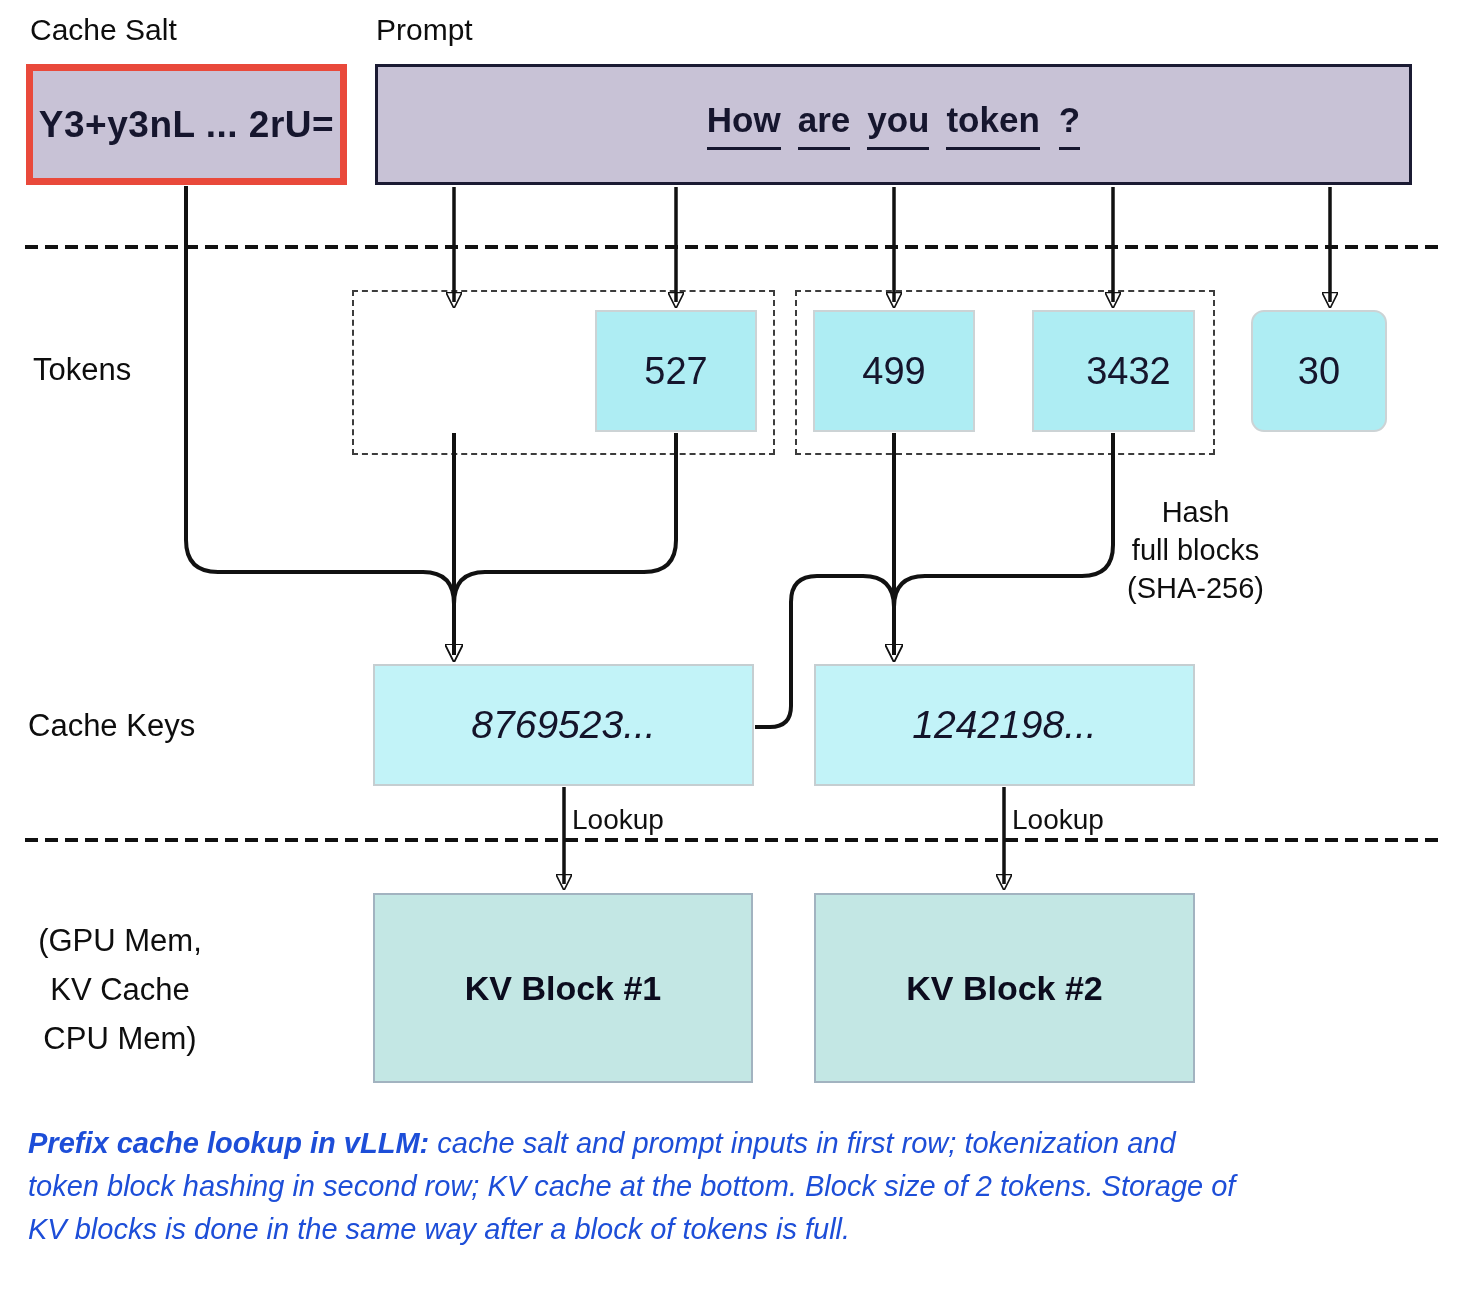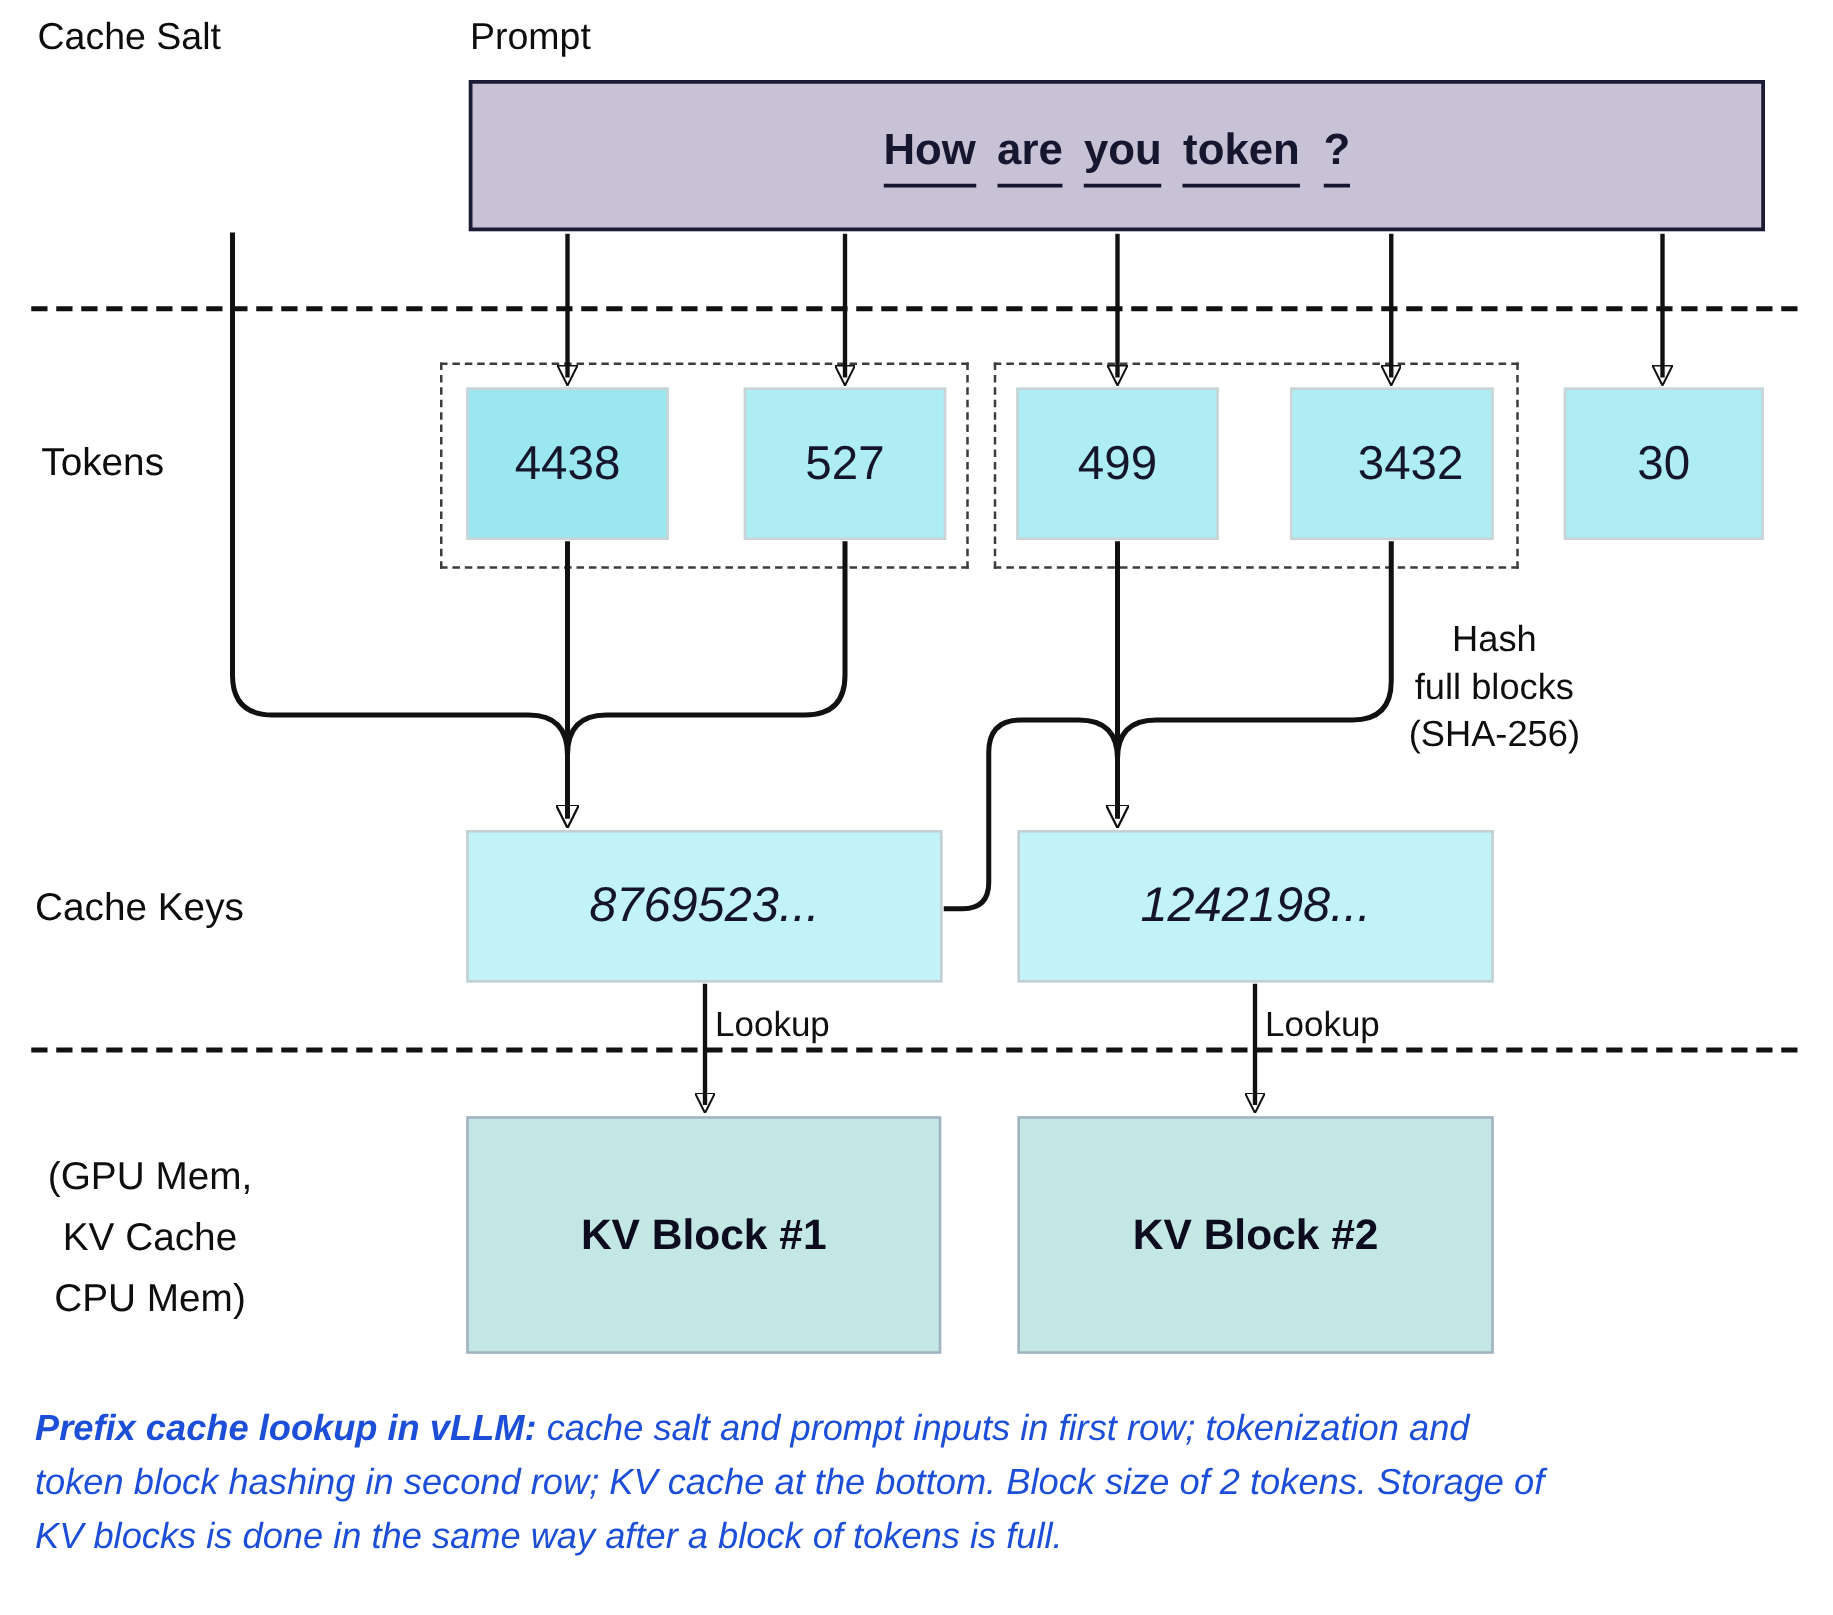--- a/index.html
+++ b/index.html
@@ -19,21 +19,21 @@
   .prompt-text .w.last{margin-right:0;margin-left:2px;}
   
   .tok-group{border:2px dashed #3c3c3c;z-index:0;}
   .group1{left:352px;top:290px;width:423px;height:165px;}
   .group2{left:795px;top:290px;width:420px;height:165px;}
   .tok{top:310px;width:162px;height:122px;border:2px solid #ccd3d5;font-size:38px;color:#15152c;}
   .tok1{left:373px;background:#9be7ef;}
   .tok2{left:595px;background:#aeedf3;}
   .tok3{left:813px;background:#aeedf3;}
   .tok4{left:1032px;width:163px;background:#aeedf3;padding-left:30px;}
-  .tok5{left:1251px;width:160px;background:#aeedf3;}
+  .tok5{left:1251px;width:136px;background:#aeedf3;border-radius:13px;}
   
   .hash-note{left:1098px;top:493px;width:195px;text-align:center;font-size:29px;line-height:38px;color:#0e0e0e;z-index:1;}
   .hash-note span{display:block;}
   
   .key{top:664px;height:122px;background:#c2f3f8;border:2px solid #c5ced1;font-size:39px;color:#14142a;font-style:italic;}
   .key1{left:373px;width:381px;}
   .key2{left:814px;width:381px;}
   .lookup-label{font-size:28px;color:#101010;z-index:1;white-space:nowrap;}
   
   .kv{top:893px;height:190px;background:#c3e7e4;border:2px solid #a2b3c0;}
@@ -51,37 +51,37 @@
   #wires path, #wires line{fill:none;stroke:#111111;}
 </style>
 </head>
 <body>
 
 <div id="stage">
 
   <div class="abs row-label" style="left:30px;top:13px;">Cache Salt</div>
   <div class="abs row-label" style="left:376px;top:13px;">Prompt</div>
 
+  <div class="abs fillbox salt-box">
+    <span class="salt-value">Y3+y3nL ... 2rU=</span>
+  </div>
 
   <div class="abs fillbox prompt-box">
     <span class="prompt-text">
       <span class="w">How</span>
       <span class="w">are</span>
       <span class="w">you</span>
       <span class="w">token</span>
       <span class="w last">?</span>
     </span>
   </div>
 
   <div class="abs row-label" style="left:33px;top:352px;font-size:31px;">Tokens</div>
   <div class="abs tok-group group1"></div>
   <div class="abs tok-group group2"></div>
-  <div class="abs fillbox tok tok1">
-      <span>4438</span>
-    </div>
   <div class="abs fillbox tok tok2">
       <span>527</span>
     </div>
   <div class="abs fillbox tok tok3">
       <span>499</span>
     </div>
   <div class="abs fillbox tok tok4">
       <span>3432</span>
     </div>
   <div class="abs fillbox tok tok5">

